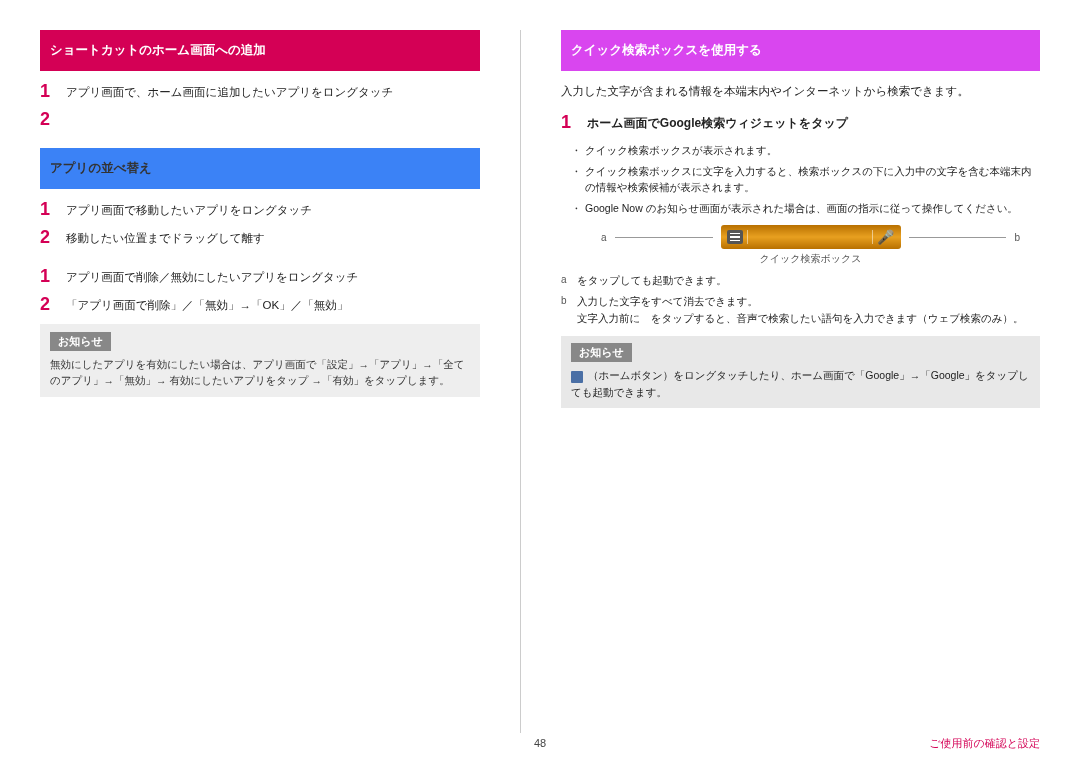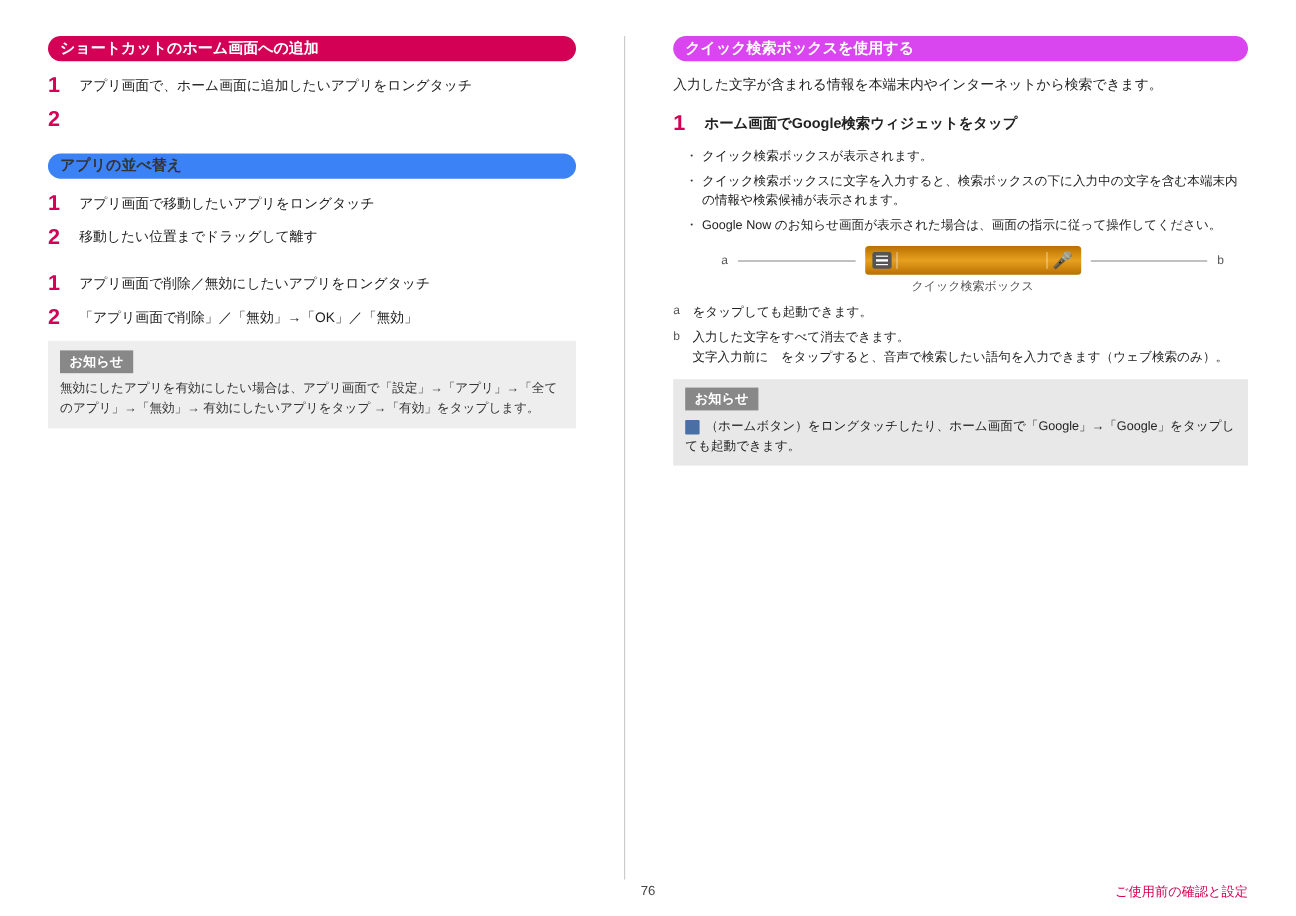--- a/index.html
+++ b/index.html
@@ -28,23 +28,22 @@
       flex-shrink: 0;
     }
     .right-col {
       flex: 1;
     }
     .section-header {
       background: #d40055;
       color: #fff;
       font-size: 12.5px;
       font-weight: bold;
-      padding: 2px 10px;
+      padding: 12px 10px;
       margin-bottom: 10px;
-      border-radius: 12px;
     }
     .section-header.pink {
       background: #3b82f6;
       color: #333;
     }
     .section {
       margin-bottom: 18px;
     }
     .step {
       display: flex;
@@ -280,16 +279,16 @@
         <div class="notice-header-right">お知らせ</div>
         <div style="font-size:10.5px; line-height:1.6;">
           <span style="display:inline-block; width:12px; height:12px; background:#4a6fa5; border-radius:1px; vertical-align:middle; margin-right:2px;"></span>
           <span>（ホームボタン）をロングタッチしたり、ホーム画面で「Google」→「Google」をタップしても起動できます。</span>
         </div>
       </div>
     </div>
   </div>
 
   <div class="page-footer">
-    <span class="page-number">76</span>
+    <span class="page-number">48</span>
     <span class="footer-link">ご使用前の確認と設定</span>
   </div>
 </div>
 
 </body></html>

